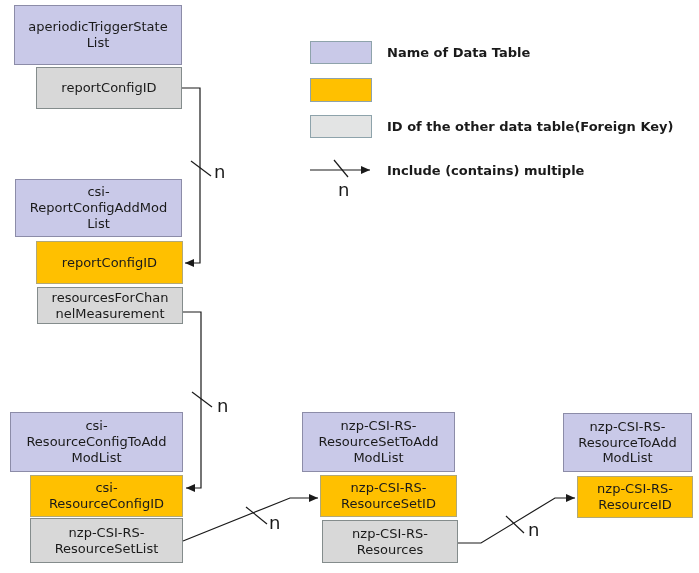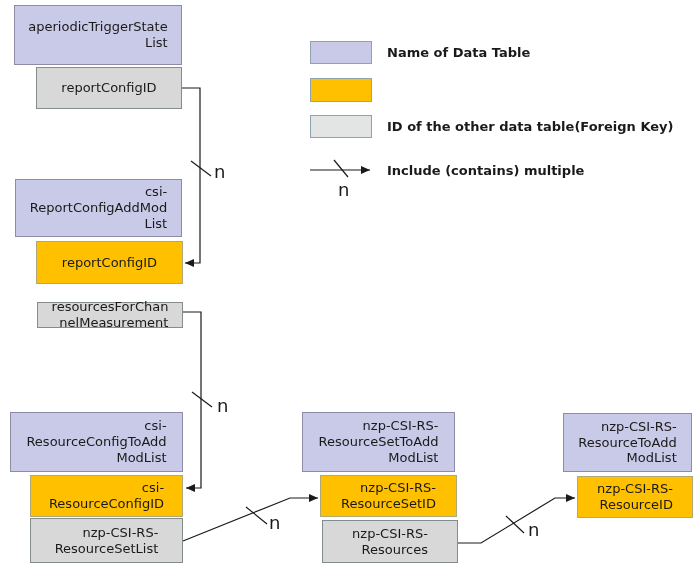--- a/index.html
+++ b/index.html
@@ -1,20 +1,20 @@
 <!DOCTYPE html>
 <html><head>
 <meta charset="utf-8">
 <style>
   html,body{margin:0;padding:0;background:#fff;}
   body{font-family:"DejaVu Sans","Liberation Sans",sans-serif;color:#1a1a1a;}
   .canvas{position:relative;width:699px;height:573px;background:#ffffff;overflow:hidden;}
   .box{position:absolute;display:flex;align-items:center;justify-content:center;
        text-align:center;font-size:13px;line-height:1.22;box-sizing:border-box;z-index:2;}
-  .box span{white-space:pre-line;display:block;text-align:right;}
+  .box span{white-space:pre-line;display:block;}
   .name{background:#c9c9e8;border:1px solid #8c8ca8;}
   .pk{background:#ffc000;border:1px solid #b1a878;}
   .fk{background:#d8d8d8;border:1px solid #848c8c;}
   .legend-swatch{position:absolute;box-sizing:border-box;border:1px solid #8ea3ab;z-index:2;}
   .sw-name{background:#c9c9e8;}
   .sw-pk{background:#ffc000;}
   .sw-fk{background:#e3e4e4;}
   .legend-label{position:absolute;font-size:13px;white-space:nowrap;z-index:2;font-weight:bold;}
   svg.overlay{position:absolute;left:0;top:0;width:699px;height:573px;z-index:3;pointer-events:none;}
   svg.overlay path.conn{fill:none;stroke:#1a1a1a;stroke-width:1.2;}
@@ -36,21 +36,21 @@
   </div>
 
   <div class="box name" style="left:15px;top:179px;width:167px;height:58px">
     <span>csi-
 ReportConfigAddMod
 List</span>
   </div>
   <div class="box pk" style="left:36px;top:241px;width:147px;height:43px">
     <span>reportConfigID</span>
   </div>
-  <div class="box fk" style="left:37px;top:302px;width:146px;height:26px">
+  <div class="box fk" style="left:37px;top:287px;width:146px;height:37px">
     <span>resourcesForChan
 nelMeasurement</span>
   </div>
 
   <div class="box name" style="left:10px;top:412px;width:173px;height:60px">
     <span>csi-
 ResourceConfigToAdd
 ModList</span>
   </div>
   <div class="box pk" style="left:30px;top:475px;width:153px;height:42px">

